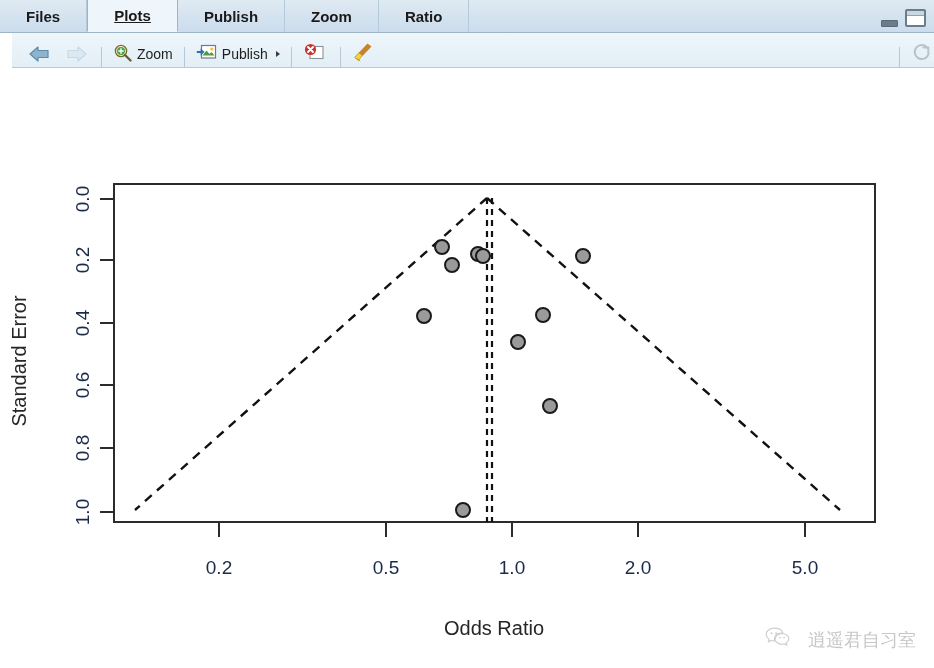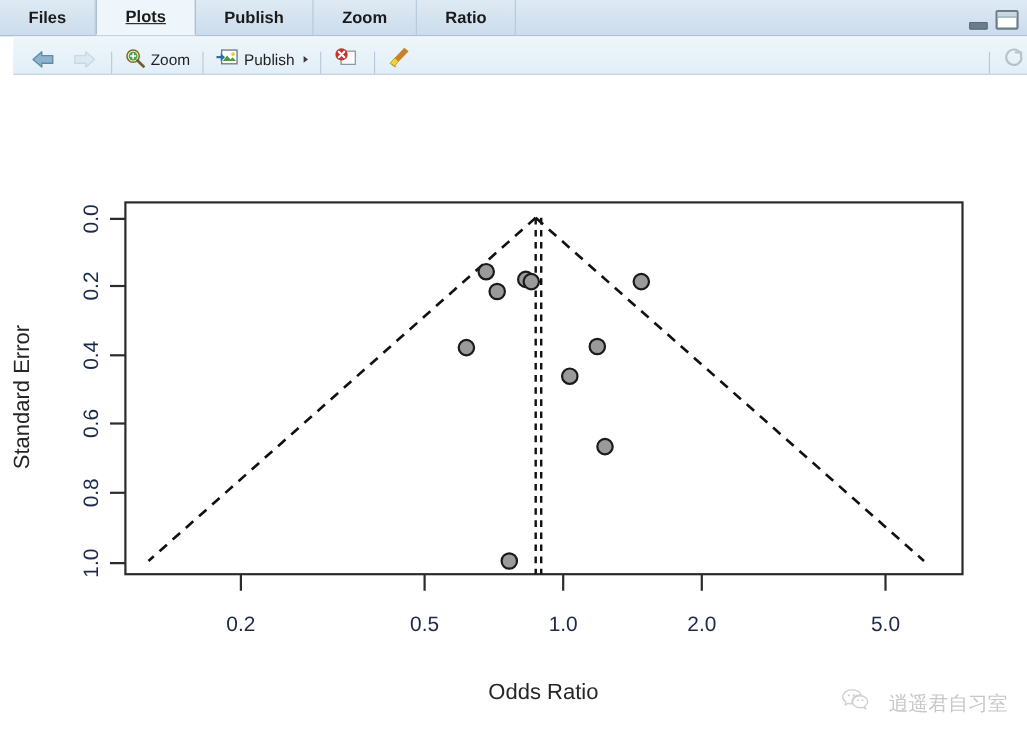--- a/index.html
+++ b/index.html
@@ -84,21 +84,21 @@
   .axlabel {
     font-family: "Liberation Sans", sans-serif;
     font-size: 20px; fill: #262626;
   }
   .ticklabel {
     font-family: "Liberation Sans", sans-serif;
     font-size: 19px; fill: #1b2a4a;
   }
   .watermark {
     position:absolute; right: 18px; bottom: 16px;
-    display:flex; align-items:center; gap:17px;
+    display:flex; align-items:flex-end; gap:17px;
     color:#c7c7c7; font-size:18px;
     font-family: "DejaVu Sans", sans-serif;
     white-space: nowrap;
   }
 </style>
 </head>
 <body>
 
 <div id="app">
 

